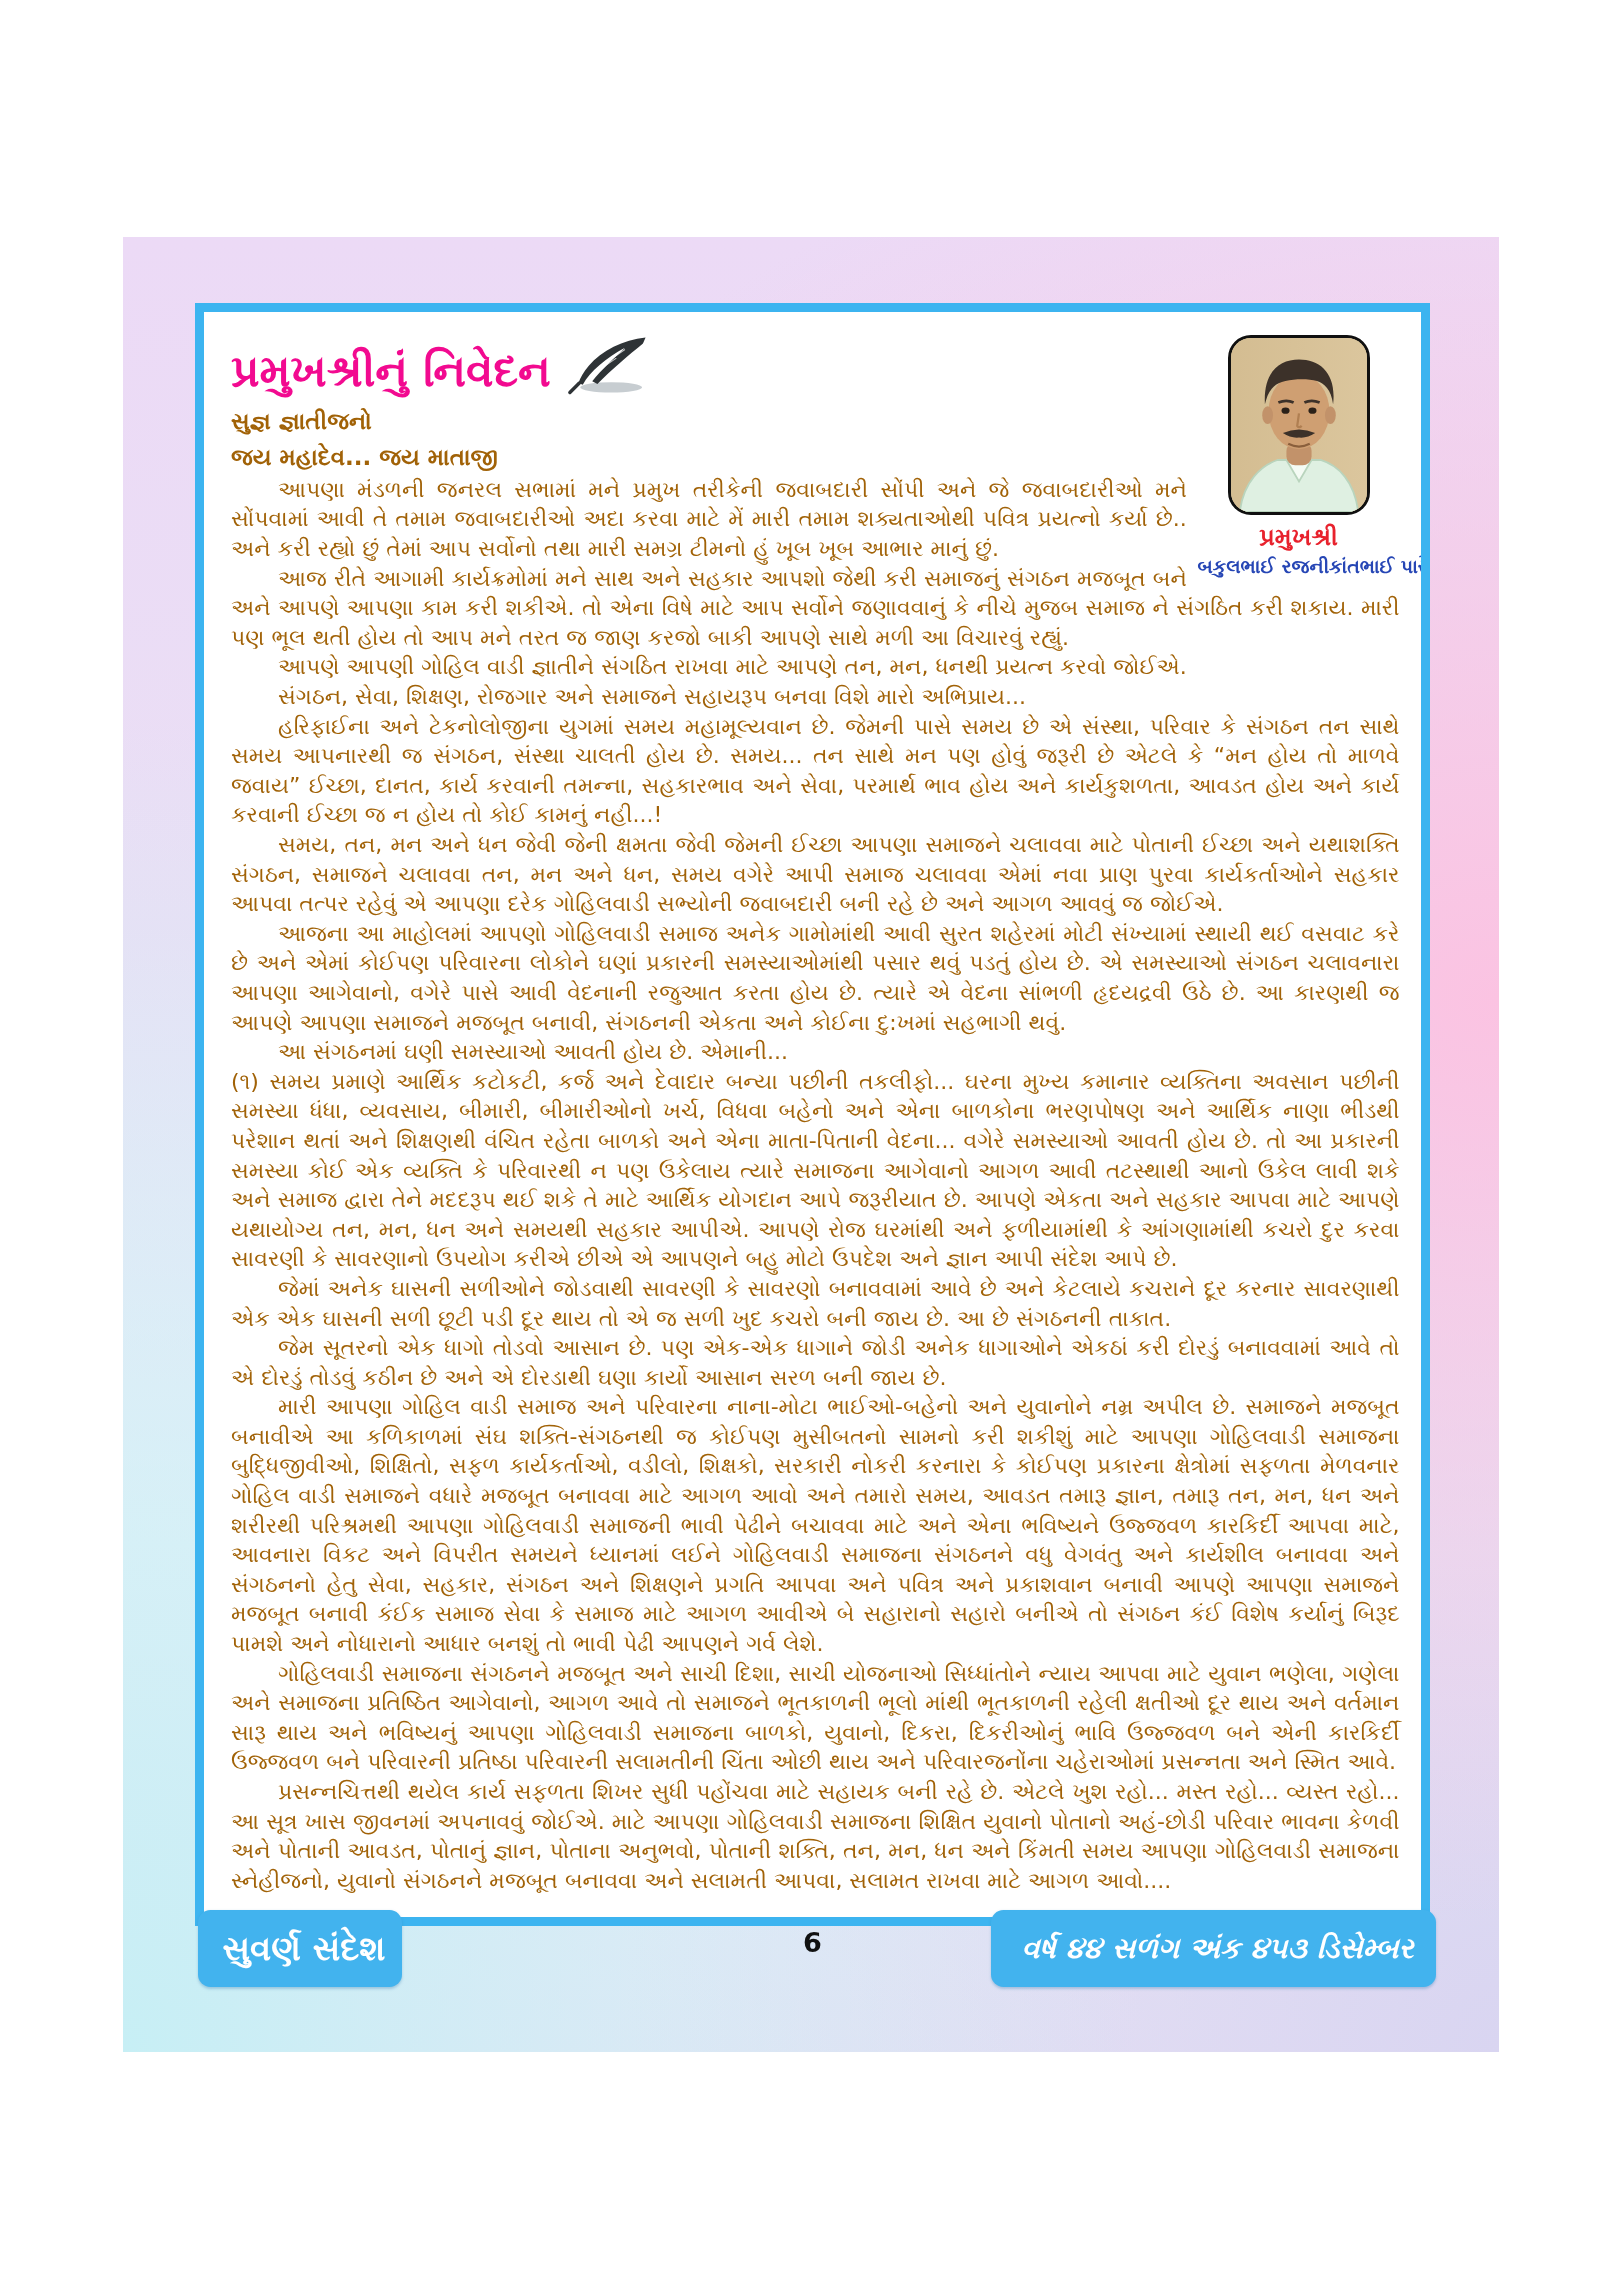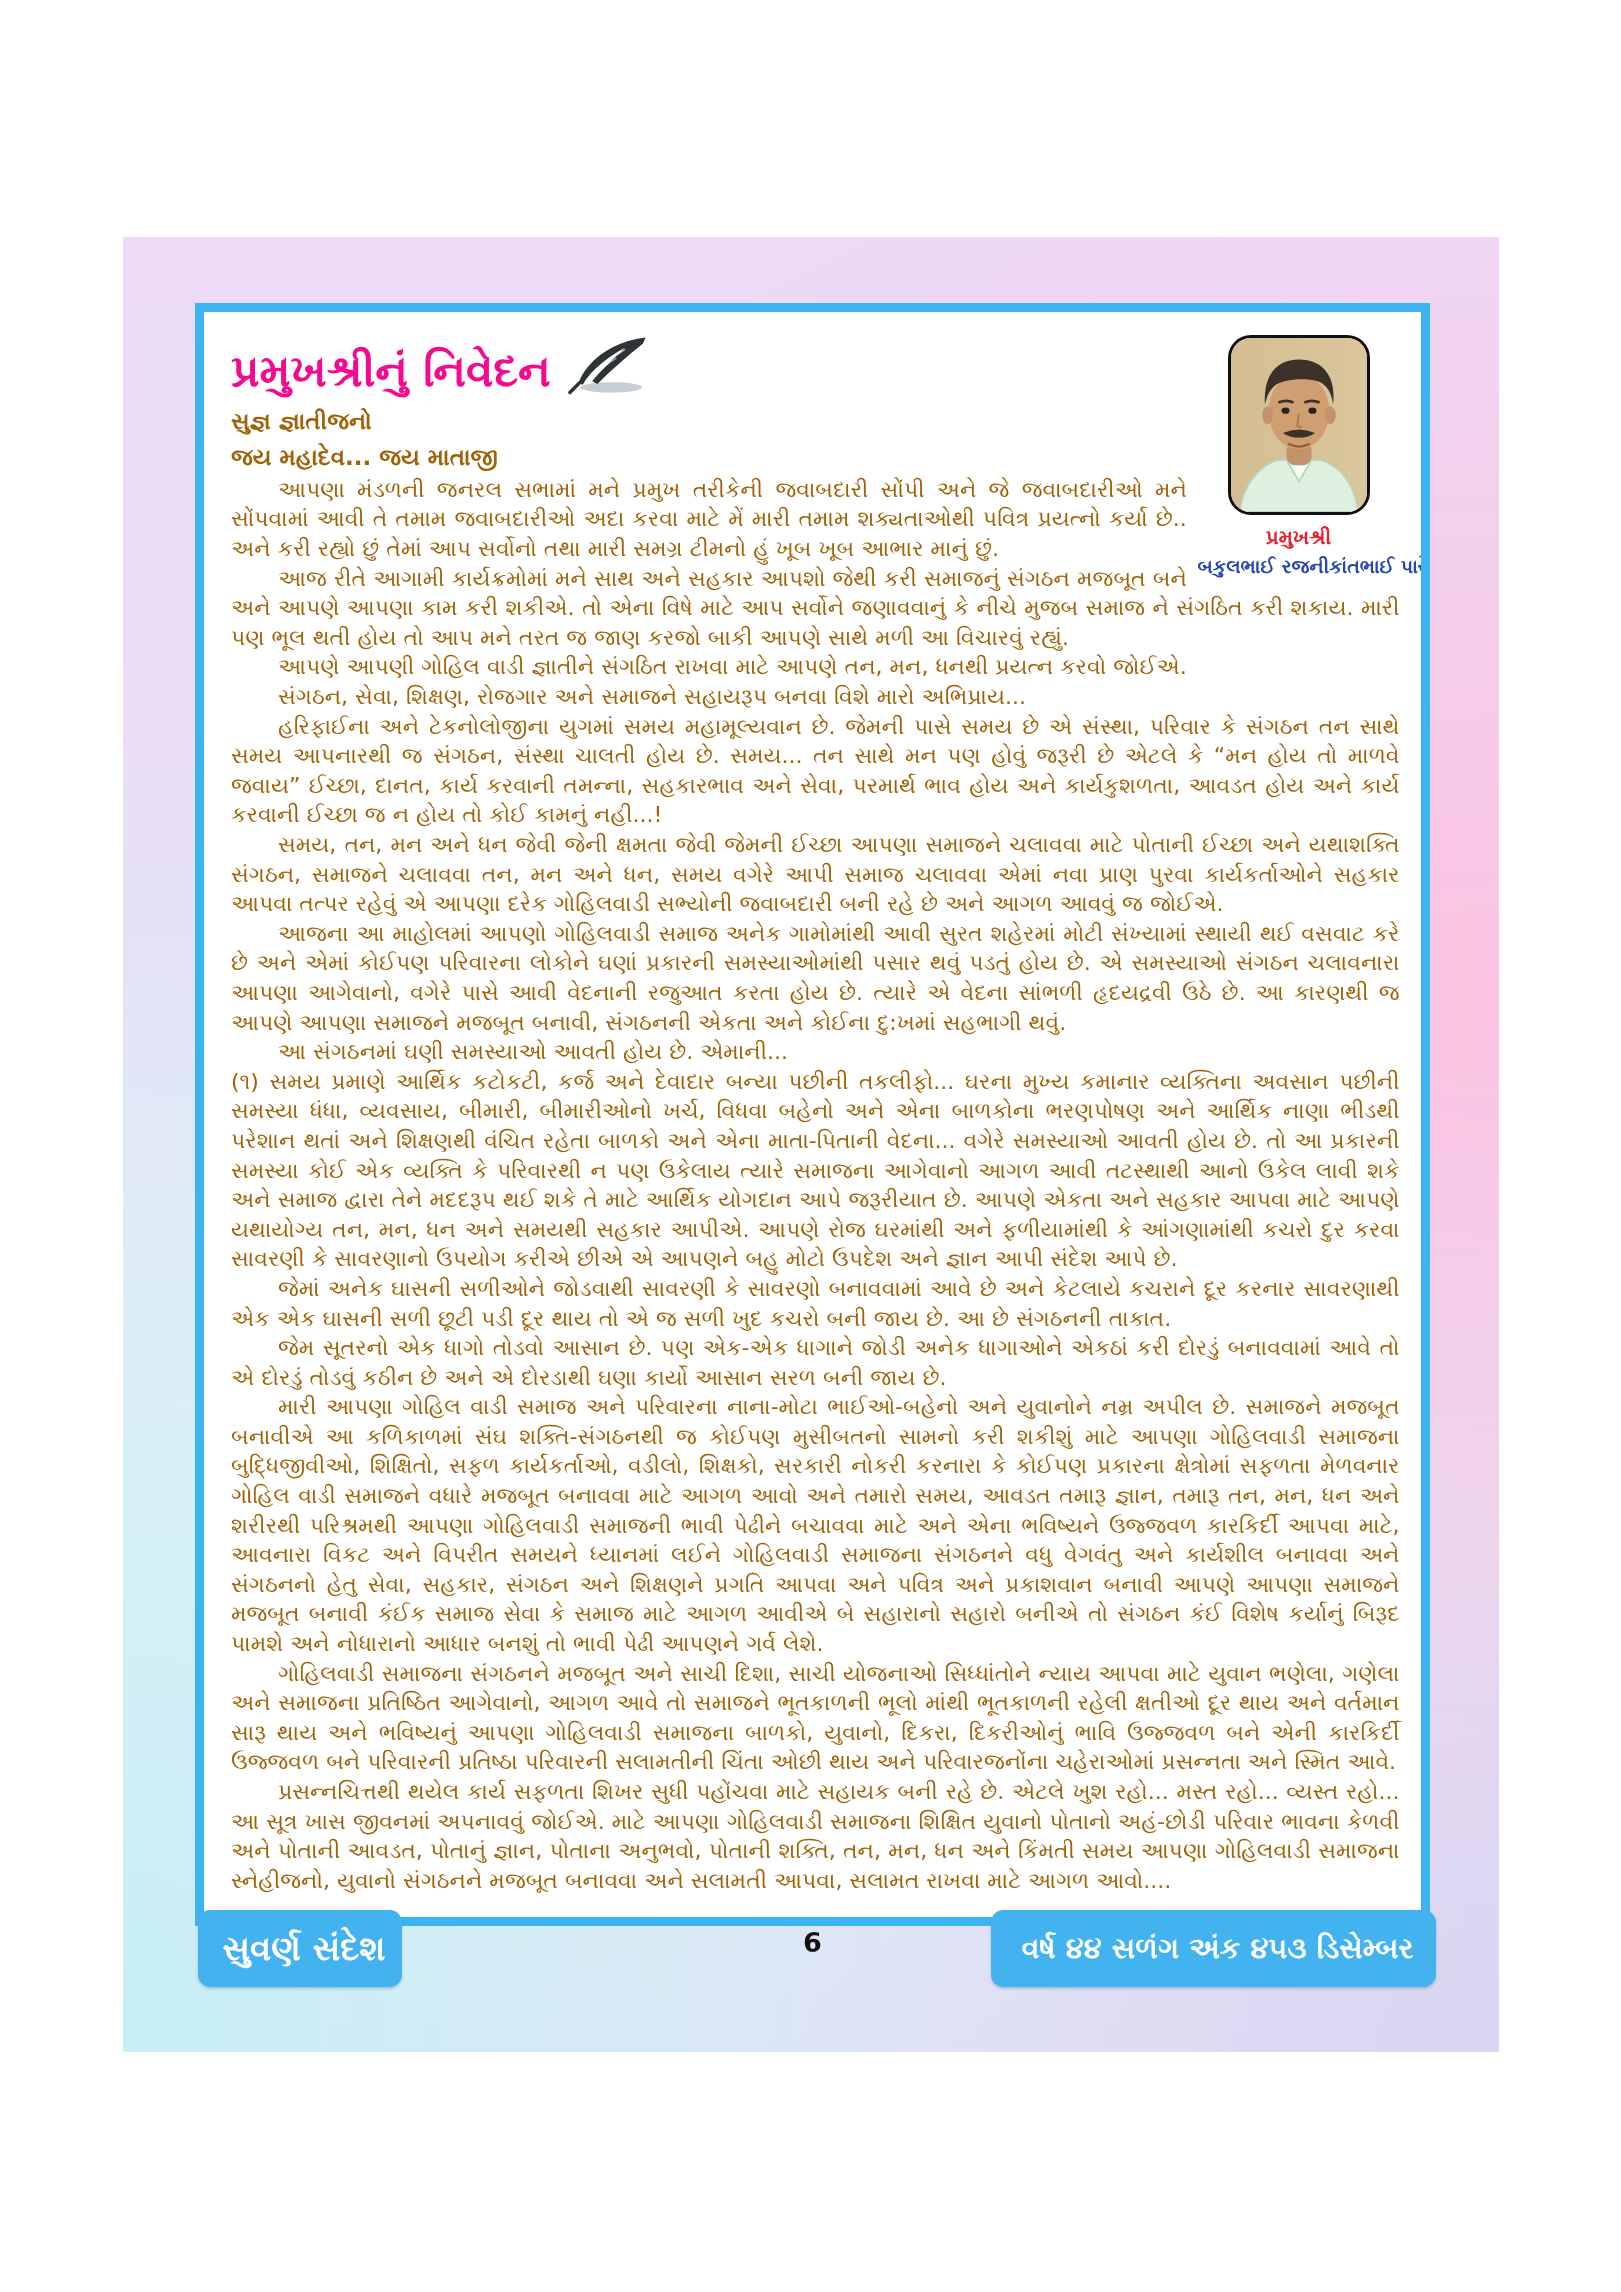--- a/index.html
+++ b/index.html
@@ -29,21 +29,21 @@
     overflow:hidden;
   }
 
   .photo-card{float:right;width:202px;margin:3.6px 0 5.4px 10.7px;text-align:center;}
   .photo-frame{
     width:136px;height:174px;margin:0 auto;
     border:3.6px solid #101010;border-radius:23px;overflow:hidden;
     background:#d8c298;
   }
   .photo-frame svg{display:block;width:100%;height:100%;}
-  .photo-role{margin-top:9px;color:#e8222d;font-weight:bold;font-size:20px;line-height:27px;}
+  .photo-role{margin-top:9px;color:#e8222d;font-weight:bold;font-size:24px;line-height:27px;}
   .photo-name{margin-top:3.6px;color:#2646b5;font-weight:bold;font-size:19px;line-height:23px;white-space:nowrap;}
 
   .title-row{display:flex;align-items:flex-end;gap:12.5px;margin:0 0 5.4px 0;}
   .title{
     margin:0;color:#f20a90;font-size:44px;line-height:52px;font-weight:bold;letter-spacing:0;
   }
   .quill{width:86px;height:64px;display:inline-block;margin-top:1.8px;}
   .quill svg{width:86px;height:64px;}
 
   .greet{margin:0;font-size:23px;line-height:36px;font-weight:600;color:#a16207;}
@@ -54,21 +54,21 @@
   }
   .body-para.no-indent{text-indent:0;}
 
   .chip{
     position:absolute;display:flex;align-items:center;justify-content:center;
     background:#42b3ee;color:#ffffff;font-weight:bold;border-radius:12.5px;
     box-shadow:0 1.8px 2.7px rgba(60,130,180,.35);
     padding-left:8px;
   }
   .chip-left{left:198px;top:1910px;width:196px;height:77px;font-size:34px;}
-  .chip-right{left:991px;top:1910px;width:437px;height:77px;font-size:29px;}
+  .chip-right{left:991px;top:1910px;width:437px;height:77px;font-size:29px;font-style:italic;}
   .page-num{
     position:absolute;left:195px;top:1927px;width:1235px;text-align:center;
     color:#111;font-weight:bold;font-size:27px;
   }
 </style>
 </head>
 <body>
 
 <div class="page">
   <div class="bg-gradient"></div>

